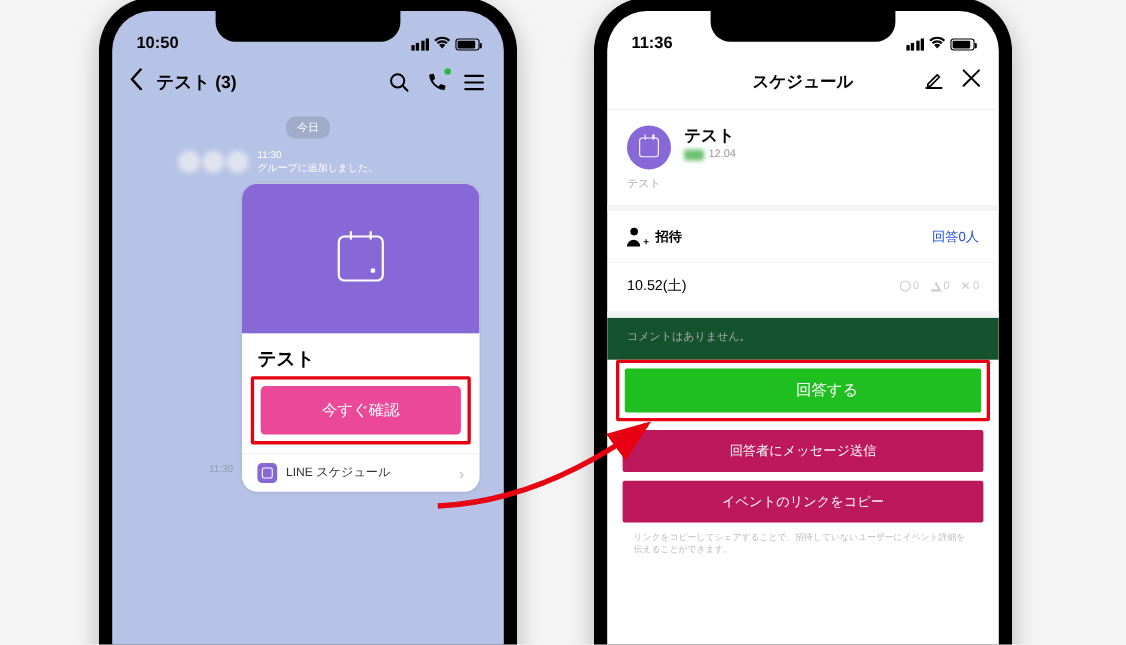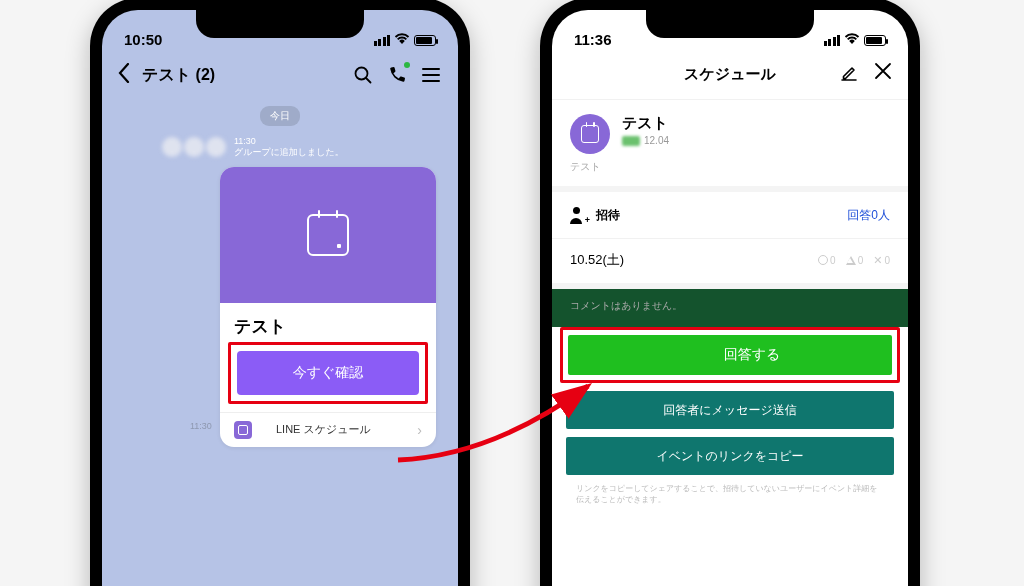--- a/index.html
+++ b/index.html
@@ -115,28 +115,28 @@
   .cal-icon-lg::before{left:9px;} .cal-icon-lg::after{right:9px;}
   .cal-dot{position:absolute;right:6px;bottom:6px;width:4px;height:4px;background:#fff;border-radius:1px;}
   .card-body { padding: 12px 14px 0; }
   .card-title { font-weight:700; font-size:17px; margin-bottom:3px; }
   .card-sub { font-size:10px; color:#666; line-height:1.4; }
   .red-frame-left {
     border:3px solid #e60012; padding: 6px;
     margin: 4px 8px 8px; border-radius:2px;
   }
   .green-btn {
-    background:#8b5cf6; color:#fff;
+    background:#ec4899; color:#fff;
     height:44px; display:flex;align-items:center;justify-content:center;
     font-size:14px; font-weight:500; border-radius:4px;
     cursor:pointer;
   }
   .card-footer {
     border-top:1px solid #eee;
-    display:flex;align-items:center; gap:24px;
+    display:flex;align-items:center; gap:8px;
     padding: 8px 14px; font-size:11px; color:#333;
   }
   .mini-cal {
     width:18px;height:18px;border-radius:4px;background:#8868d7;
     display:flex;align-items:center;justify-content:center;
   }
   .mini-cal-inner{width:10px;height:10px;border:1.3px solid #fff;border-radius:2px;}
   .chev { color:#bbb; margin-left:auto; font-size:14px;}
   .ts-left { font-size:9px; color:#8e98b0; margin-left:88px; margin-top:-26px;}
 
@@ -188,21 +188,21 @@
 
   .red-frame-right {
     border:3px solid #e60012; padding:5px; margin: 0 8px 8px; border-radius:2px;
   }
   .green-btn-wide {
     background:#1fbf1f; color:#fff;
     height:40px; display:flex;align-items:center;justify-content:center;
     font-size:14px; border-radius:2px; cursor:pointer;padding-left:44px;
   }
   .gray-btn {
-    background:#0f766e; color:#fff;
+    background:#be185d; color:#fff;
     height:38px; margin: 0 14px 8px;
     display:flex;align-items:center;justify-content:center;
     font-size:12px; border-radius:2px; cursor:pointer;
   }
   .tiny-note { font-size:8px; color:#bbb; text-align:left; padding: 0 24px 14px; line-height:1.4;}
 
   
   .arrow {
     position:absolute; left:392px; top:376px;
     width:210px; height:90px; z-index:40;
@@ -235,21 +235,21 @@
           </span>
       </span>
     </div>
 
     <div class="chat-header">
       <span style="font-size:24px;font-weight:300;cursor:pointer;">
         <svg width="12" height="20" viewBox="0 0 12 20">
             <path d="M10 1 2 10l8 9" stroke="#000" stroke-width="2.2" fill="none" stroke-linecap="round"></path>
           </svg>
       </span>
-      <span class="title">テスト (2)</span>
+      <span class="title">テスト (3)</span>
       <span class="spacer"></span>
       <span class="hicon">
         <svg width="20" height="20" viewBox="0 0 20 20">
             <circle cx="8.5" cy="8.5" r="6" stroke="#000" stroke-width="1.8" fill="none"></circle>
             <path d="m13 13 4.5 4.5" stroke="#000" stroke-width="1.8" stroke-linecap="round"></path>
           </svg>
       </span>
       <span class="hicon phone-icon">
         <svg width="20" height="20" viewBox="0 0 20 20">
             <path d="M4.2 2.5 6.6 2c.5 0 .9.3 1 .8l.8 3c.1.4 0 .9-.4 1.2l-1.6 1.3a12 12 0 0 0 5.3 5.3l1.3-1.6c.3-.4.8-.5 1.2-.4l3 .8c.5.1.8.5.8 1l-.5 2.4c-.1.6-.7 1-1.3 1A15 15 0 0 1 3.2 3.8c0-.6.4-1.2 1-1.3Z" fill="#000"></path>

